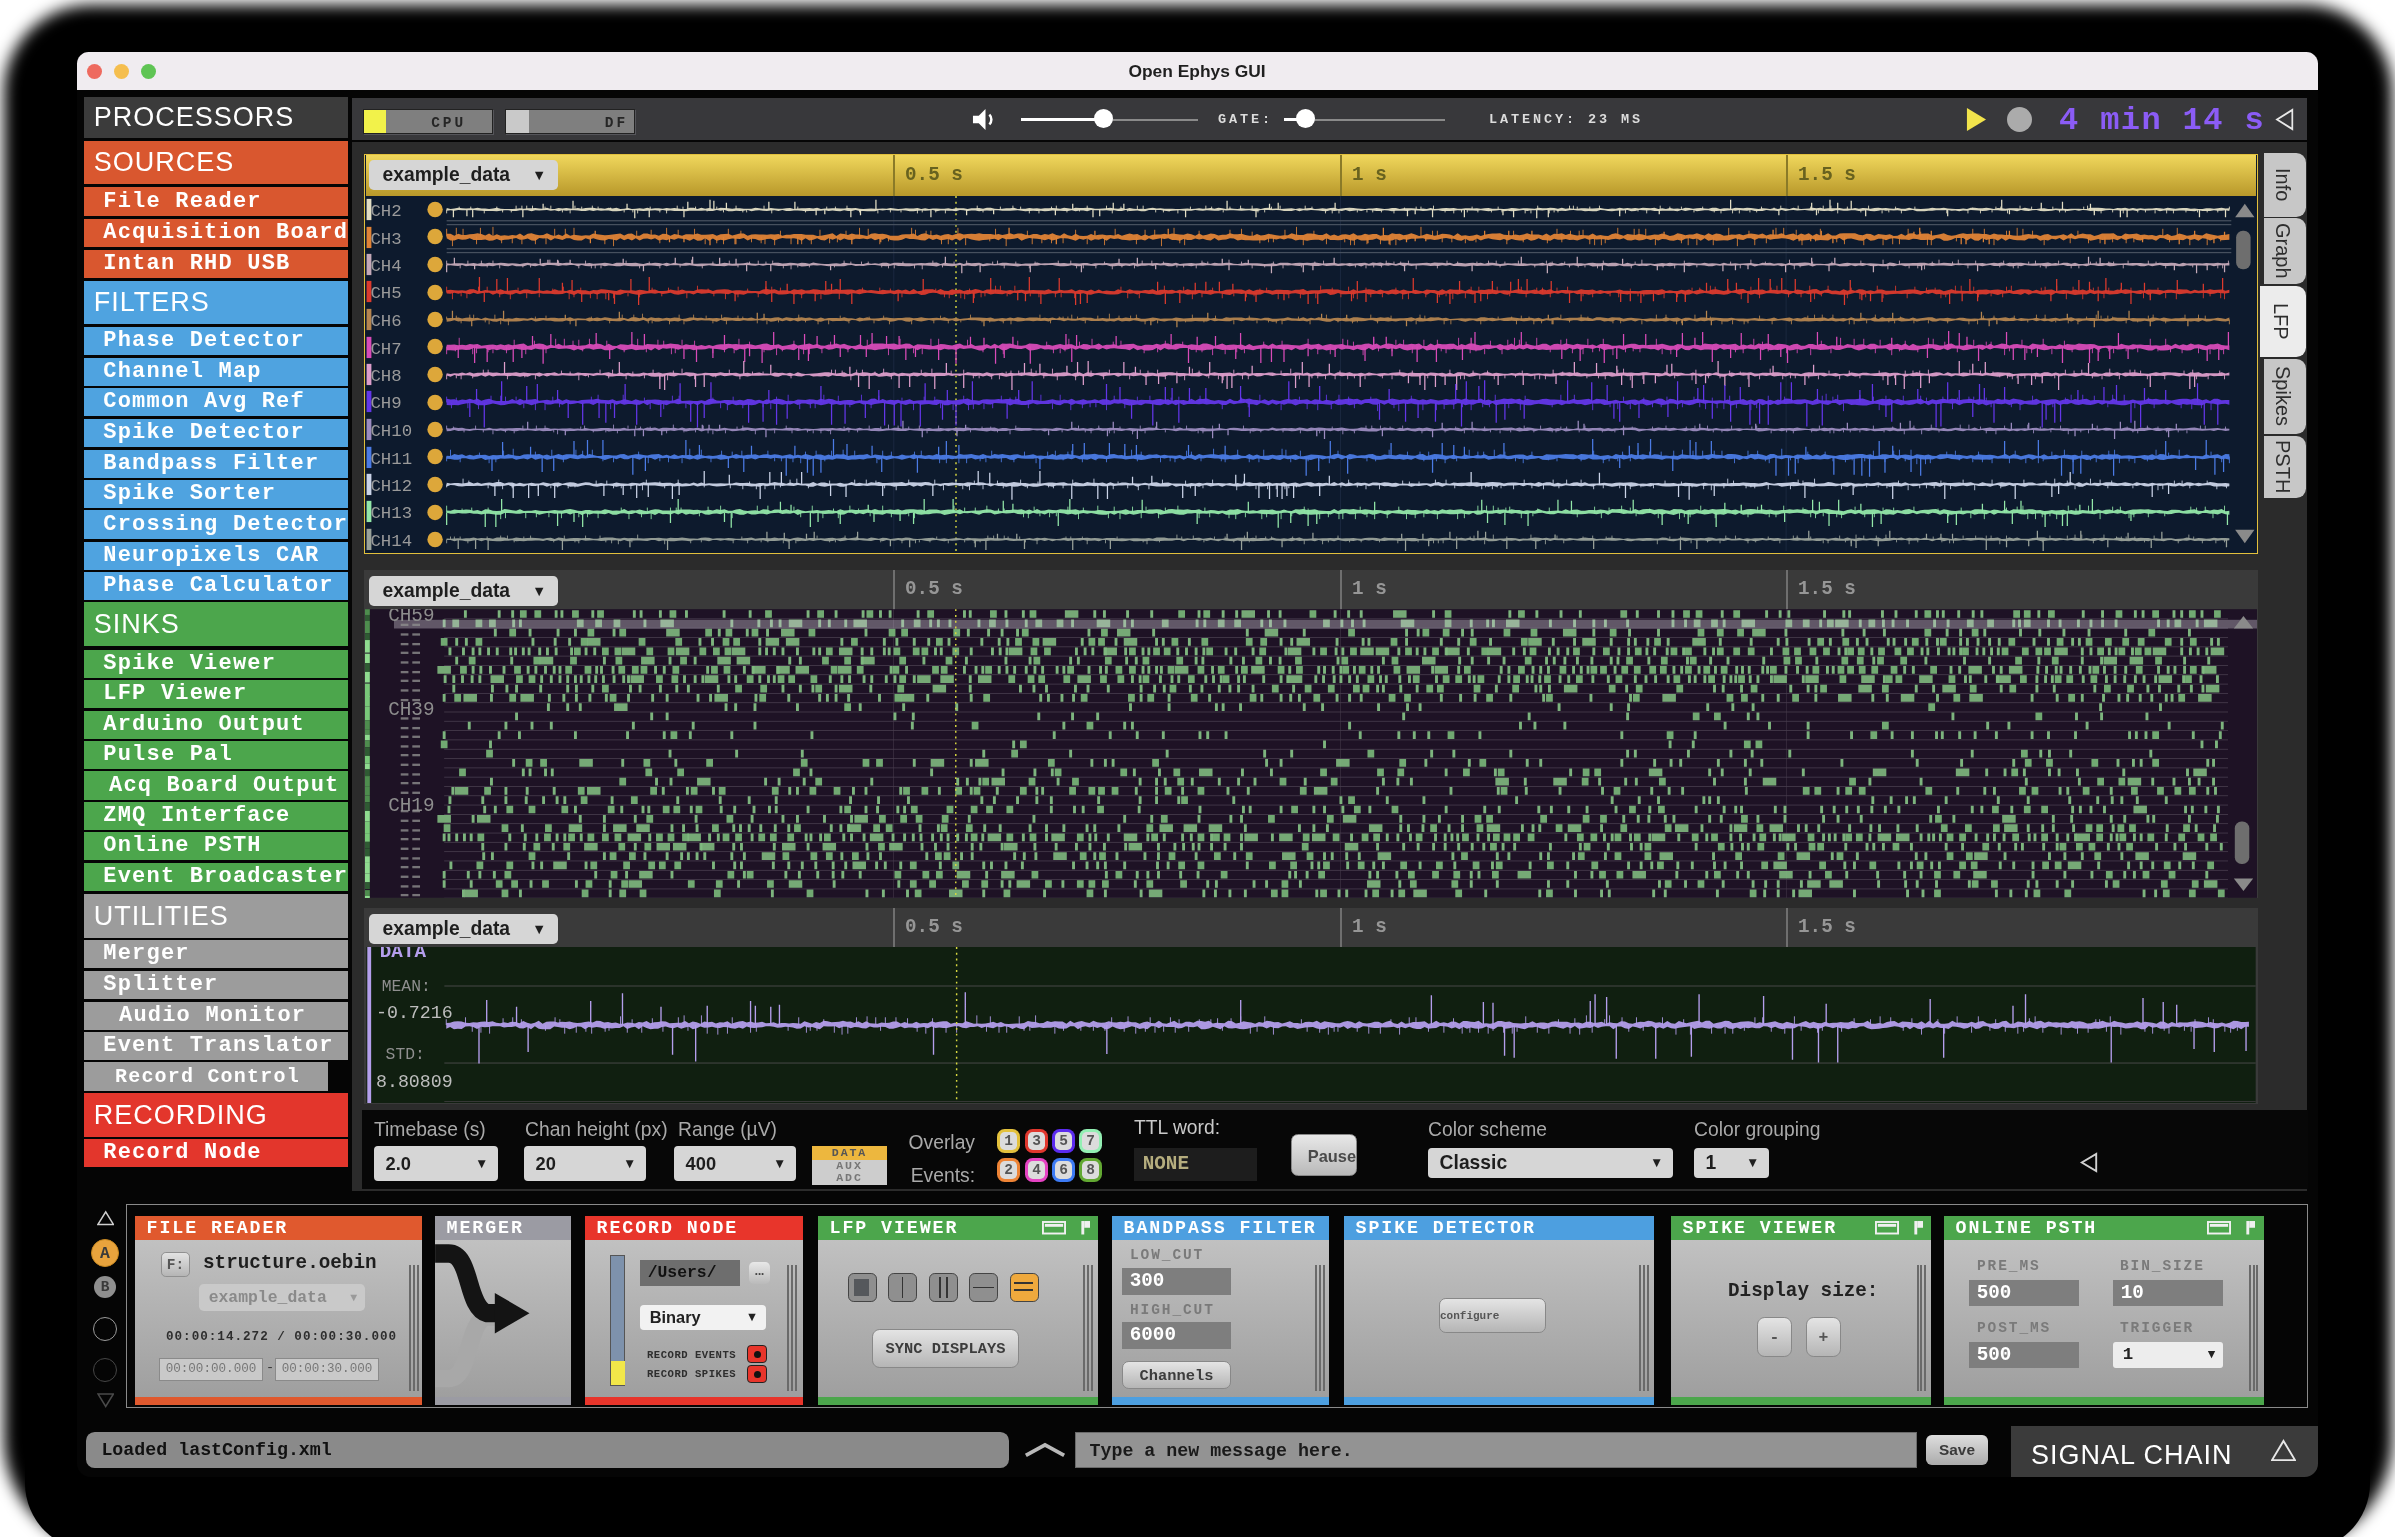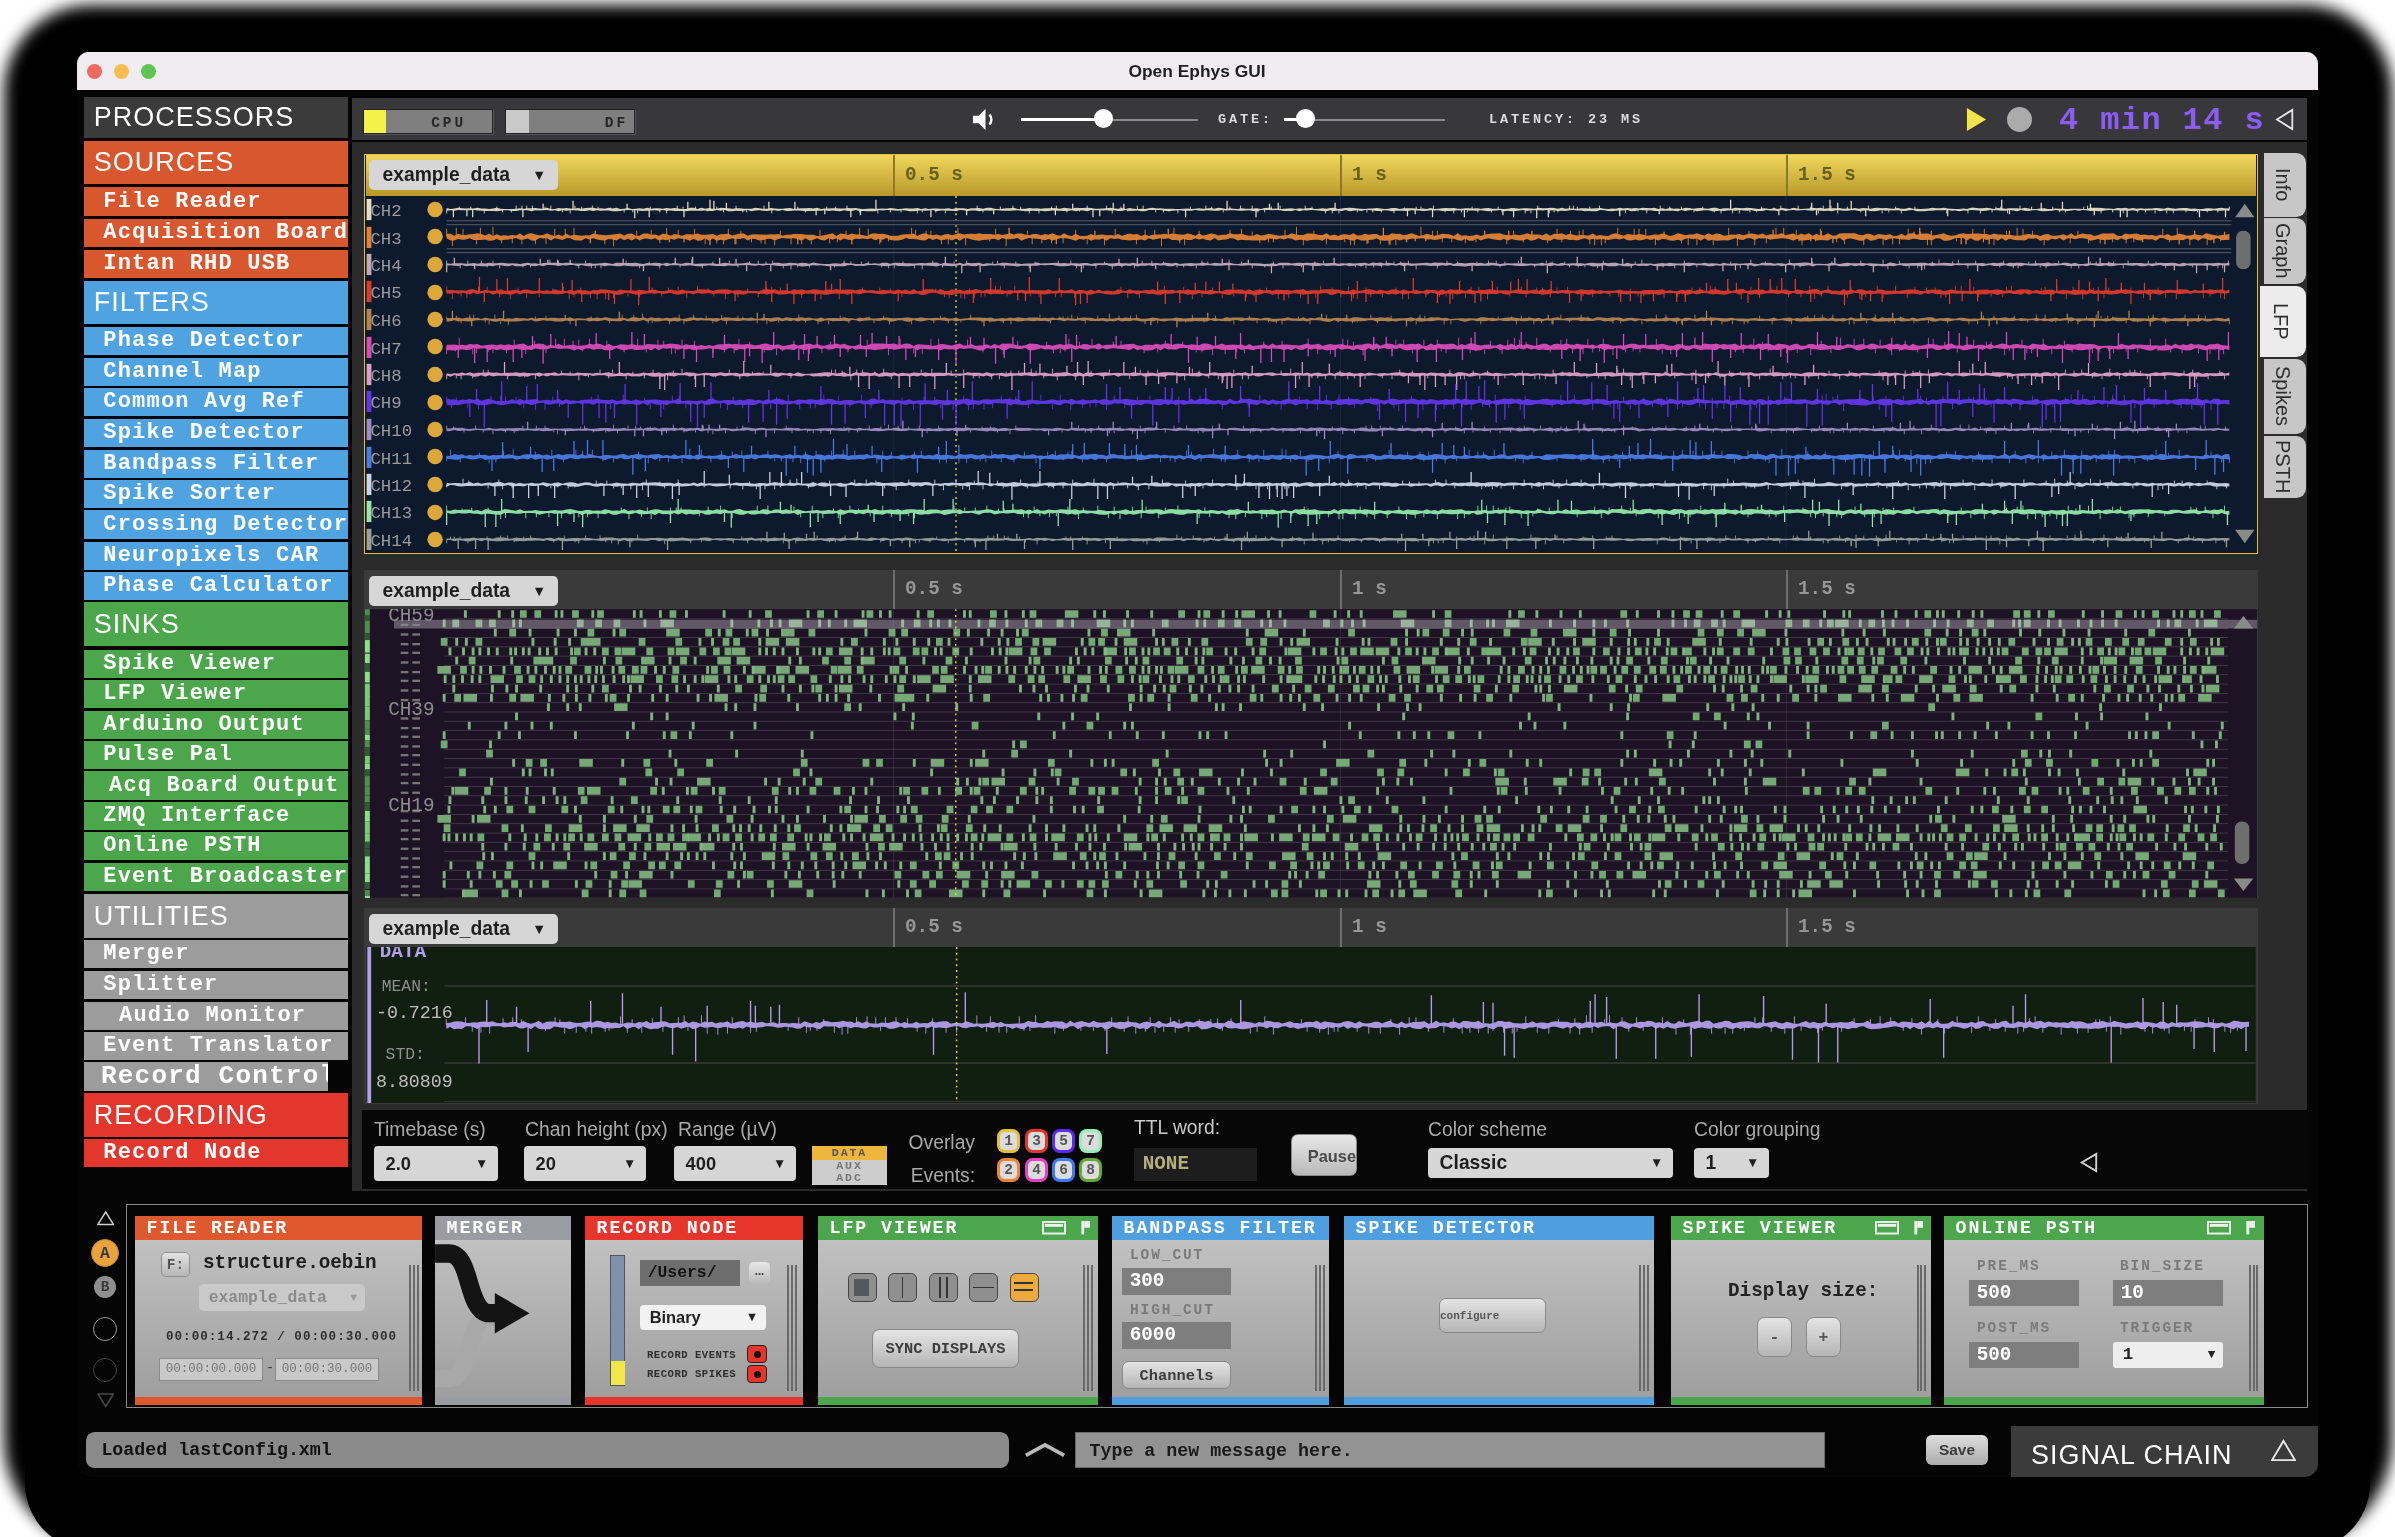--- a/index.html
+++ b/index.html
@@ -41,21 +41,21 @@
 <div class="abs item" style="left:84px;top:741px;width:264px;height:28px;background:#4ca64c;line-height:28px;font-size:22px;letter-spacing:1.2px;padding-left:19.3px">Pulse Pal</div>
 <div class="abs item" style="left:84px;top:771px;width:264px;height:29px;background:#4ca64c;line-height:29px;font-size:22px;letter-spacing:1.2px;padding-left:25px">Acq Board Output</div>
 <div class="abs item" style="left:84px;top:802px;width:264px;height:28px;background:#4ca64c;line-height:28px;font-size:22px;letter-spacing:1.2px;padding-left:19.3px">ZMQ Interface</div>
 <div class="abs item" style="left:84px;top:832px;width:264px;height:28px;background:#4ca64c;line-height:28px;font-size:22px;letter-spacing:1.2px;padding-left:19.3px">Online PSTH</div>
 <div class="abs item" style="left:84px;top:863px;width:264px;height:28px;background:#4ca64c;line-height:28px;font-size:22px;letter-spacing:1.2px;padding-left:19.3px">Event Broadcaster</div>
 <div class="abs hdr" style="left:84px;top:894px;width:264px;height:44px;background:#9c9c9c;line-height:44px;font-size:27px;letter-spacing:1px;padding-left:9.7px">UTILITIES</div>
 <div class="abs item" style="left:84px;top:940px;width:264px;height:28px;background:#9c9c9c;line-height:28px;font-size:22px;letter-spacing:1.2px;padding-left:19.3px">Merger</div>
 <div class="abs item" style="left:84px;top:971px;width:264px;height:28px;background:#9c9c9c;line-height:28px;font-size:22px;letter-spacing:1.2px;padding-left:19.3px">Splitter</div>
 <div class="abs item" style="left:84px;top:1002px;width:264px;height:28px;background:#9c9c9c;line-height:28px;font-size:22px;letter-spacing:1.2px;padding-left:35px">Audio Monitor</div>
 <div class="abs item" style="left:84px;top:1032px;width:264px;height:28px;background:#9c9c9c;line-height:28px;font-size:22px;letter-spacing:1.2px;padding-left:19.3px">Event Translator</div>
-<div class="abs item" style="left:84px;top:1062px;width:244px;height:29px;background:#9c9c9c;line-height:29px;font-size:26px;letter-spacing:1.2px;padding-left:17px">Record Control</div>
+<div class="abs item" style="left:84px;top:1062px;width:244px;height:29px;background:#9c9c9c;line-height:29px;font-size:20px;letter-spacing:1.2px;padding-left:31px">Record Control</div>
 <div class="abs hdr" style="left:84px;top:1093px;width:264px;height:44px;background:#e3362c;line-height:44px;font-size:27px;letter-spacing:1px;padding-left:9.7px">RECORDING</div>
 <div class="abs item" style="left:84px;top:1139px;width:264px;height:28px;background:#e3362c;line-height:28px;font-size:22px;letter-spacing:1.2px;padding-left:19.3px">Record Node</div>
 <div class="abs" style="left:352px;top:98px;width:1955px;height:42px;background:#38383b"></div>
 <div class="abs" style="left:363px;top:109px;width:130px;height:25px;background:#7f7f7f;border:1px solid #222;box-shadow:1px 1px 0 #55555a"></div>
 <div class="abs" style="left:364px;top:110px;width:22px;height:23px;background:#f2f24a"></div>
 <div class="abs mono" style="left:343px;top:115px;width:123px;text-align:right;font-size:14.5px;font-weight:bold;color:#262626;letter-spacing:2.9px">CPU</div>
 <div class="abs" style="left:505px;top:109px;width:130px;height:25px;background:#7f7f7f;border:1px solid #222;box-shadow:1px 1px 0 #55555a"></div>
 <div class="abs" style="left:506px;top:110px;width:23px;height:23px;background:#c9c9c9"></div>
 <div class="abs mono" style="left:505px;top:115px;width:123px;text-align:right;font-size:14.5px;font-weight:bold;color:#262626;letter-spacing:2.9px">DF</div>
 <svg class="abs" style="left:971px;top:106px" width="29" height="27" viewBox="0 0 30 28">
@@ -623,19 +623,19 @@
 <div class="abs mono" style="left:2120px;top:1258px;font-size:14.5px;font-weight:bold;color:#7a7a7a;letter-spacing:1.9px">BIN_SIZE</div>
 <div class="abs mono" style="left:2113px;top:1280px;width:110px;height:26px;background:#7e7e7e;color:#fff;font-size:19.3px;font-weight:bold;line-height:26px;padding-left:7.7px">10</div>
 <div class="abs mono" style="left:1977px;top:1320px;font-size:14.5px;font-weight:bold;color:#7a7a7a;letter-spacing:1.9px">POST_MS</div>
 <div class="abs mono" style="left:1969px;top:1342px;width:110px;height:26px;background:#7e7e7e;color:#fff;font-size:19.3px;font-weight:bold;line-height:26px;padding-left:7.7px">500</div>
 <div class="abs mono" style="left:2120px;top:1320px;font-size:14.5px;font-weight:bold;color:#7a7a7a;letter-spacing:1.9px">TRIGGER</div>
 <div class="abs mono" style="left:2113px;top:1342px;width:110px;height:26px;background:#ededed;border-radius:2.9px;color:#222;font-size:17.4px;font-weight:bold;line-height:26px;padding-left:9.7px">1<span style="float:right;margin-right:7.7px;font-size:12.6px">▼</span></div>
 <div class="abs mono" style="left:86px;top:1432px;width:923px;height:36px;background:#8a8a8a;border-radius:8.7px;color:#111;font-size:18.3px;font-weight:bold;line-height:36px;padding-left:15.4px">Loaded lastConfig.xml</div>
 <svg class="abs" style="left:1023px;top:1441px" width="44" height="17.4" viewBox="0 0 46 18">
     <polyline points="3,15 23,4 43,15" fill="none" stroke="#b9b9b9" stroke-width="4"></polyline>
   </svg>
-<div class="abs mono" style="left:1075px;top:1432px;width:750px;height:36px;background:#939393;border:1px solid #6a6a6a;color:#1a1a1a;font-size:18.3px;font-weight:bold;line-height:36px;padding-left:13.5px">Type a new message here.</div>
+<div class="abs mono" style="left:1075px;top:1432px;width:842px;height:36px;background:#939393;border:1px solid #6a6a6a;color:#1a1a1a;font-size:18.3px;font-weight:bold;line-height:36px;padding-left:13.5px">Type a new message here.</div>
 <div class="abs sans" style="left:1926px;top:1435px;width:62px;height:30px;background:linear-gradient(#dedede,#ababab);border-radius:5.8px;color:#3a3a3a;font-size:15.4px;font-weight:bold;text-align:center;line-height:30px">Save</div>
 <div class="abs" style="left:2011px;top:1426px;width:307px;height:51px;background:#3b3b3b;border-radius:0 0 13.5px 0"></div>
 <div class="abs hdr" style="left:2031px;top:1440px;font-size:27px;letter-spacing:1px">SIGNAL CHAIN</div>
 <svg class="abs" style="left:2271px;top:1439px" width="25" height="23" viewBox="0 0 26 24">
     <polygon points="13,2 25,22 1,22" fill="none" stroke="#e8e8e8" stroke-width="2"></polygon>
   </svg>
 
 </body></html>

